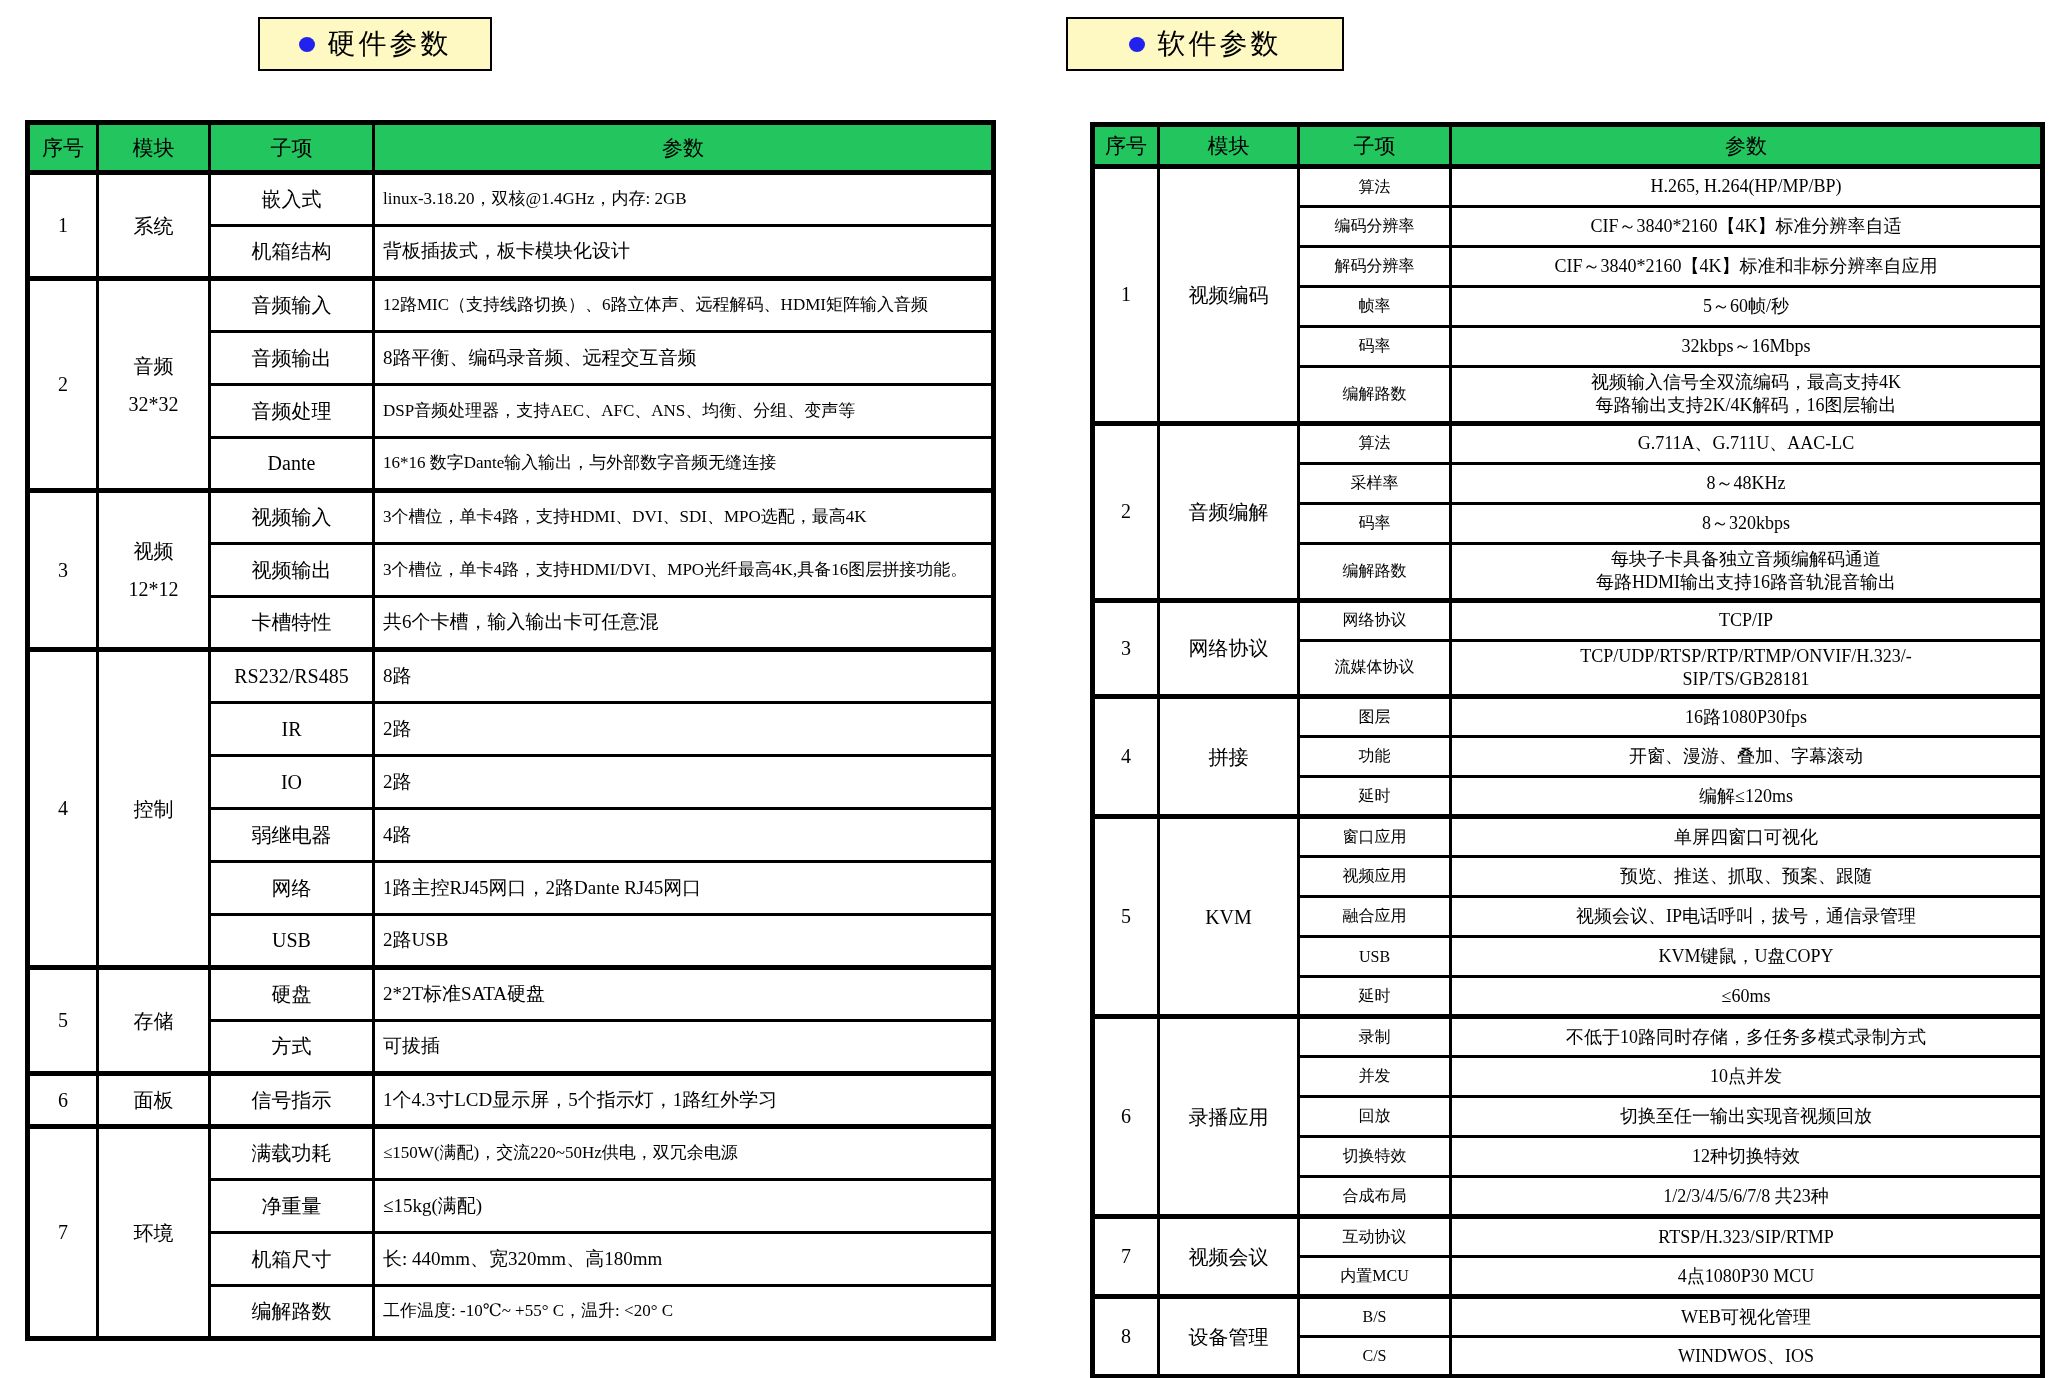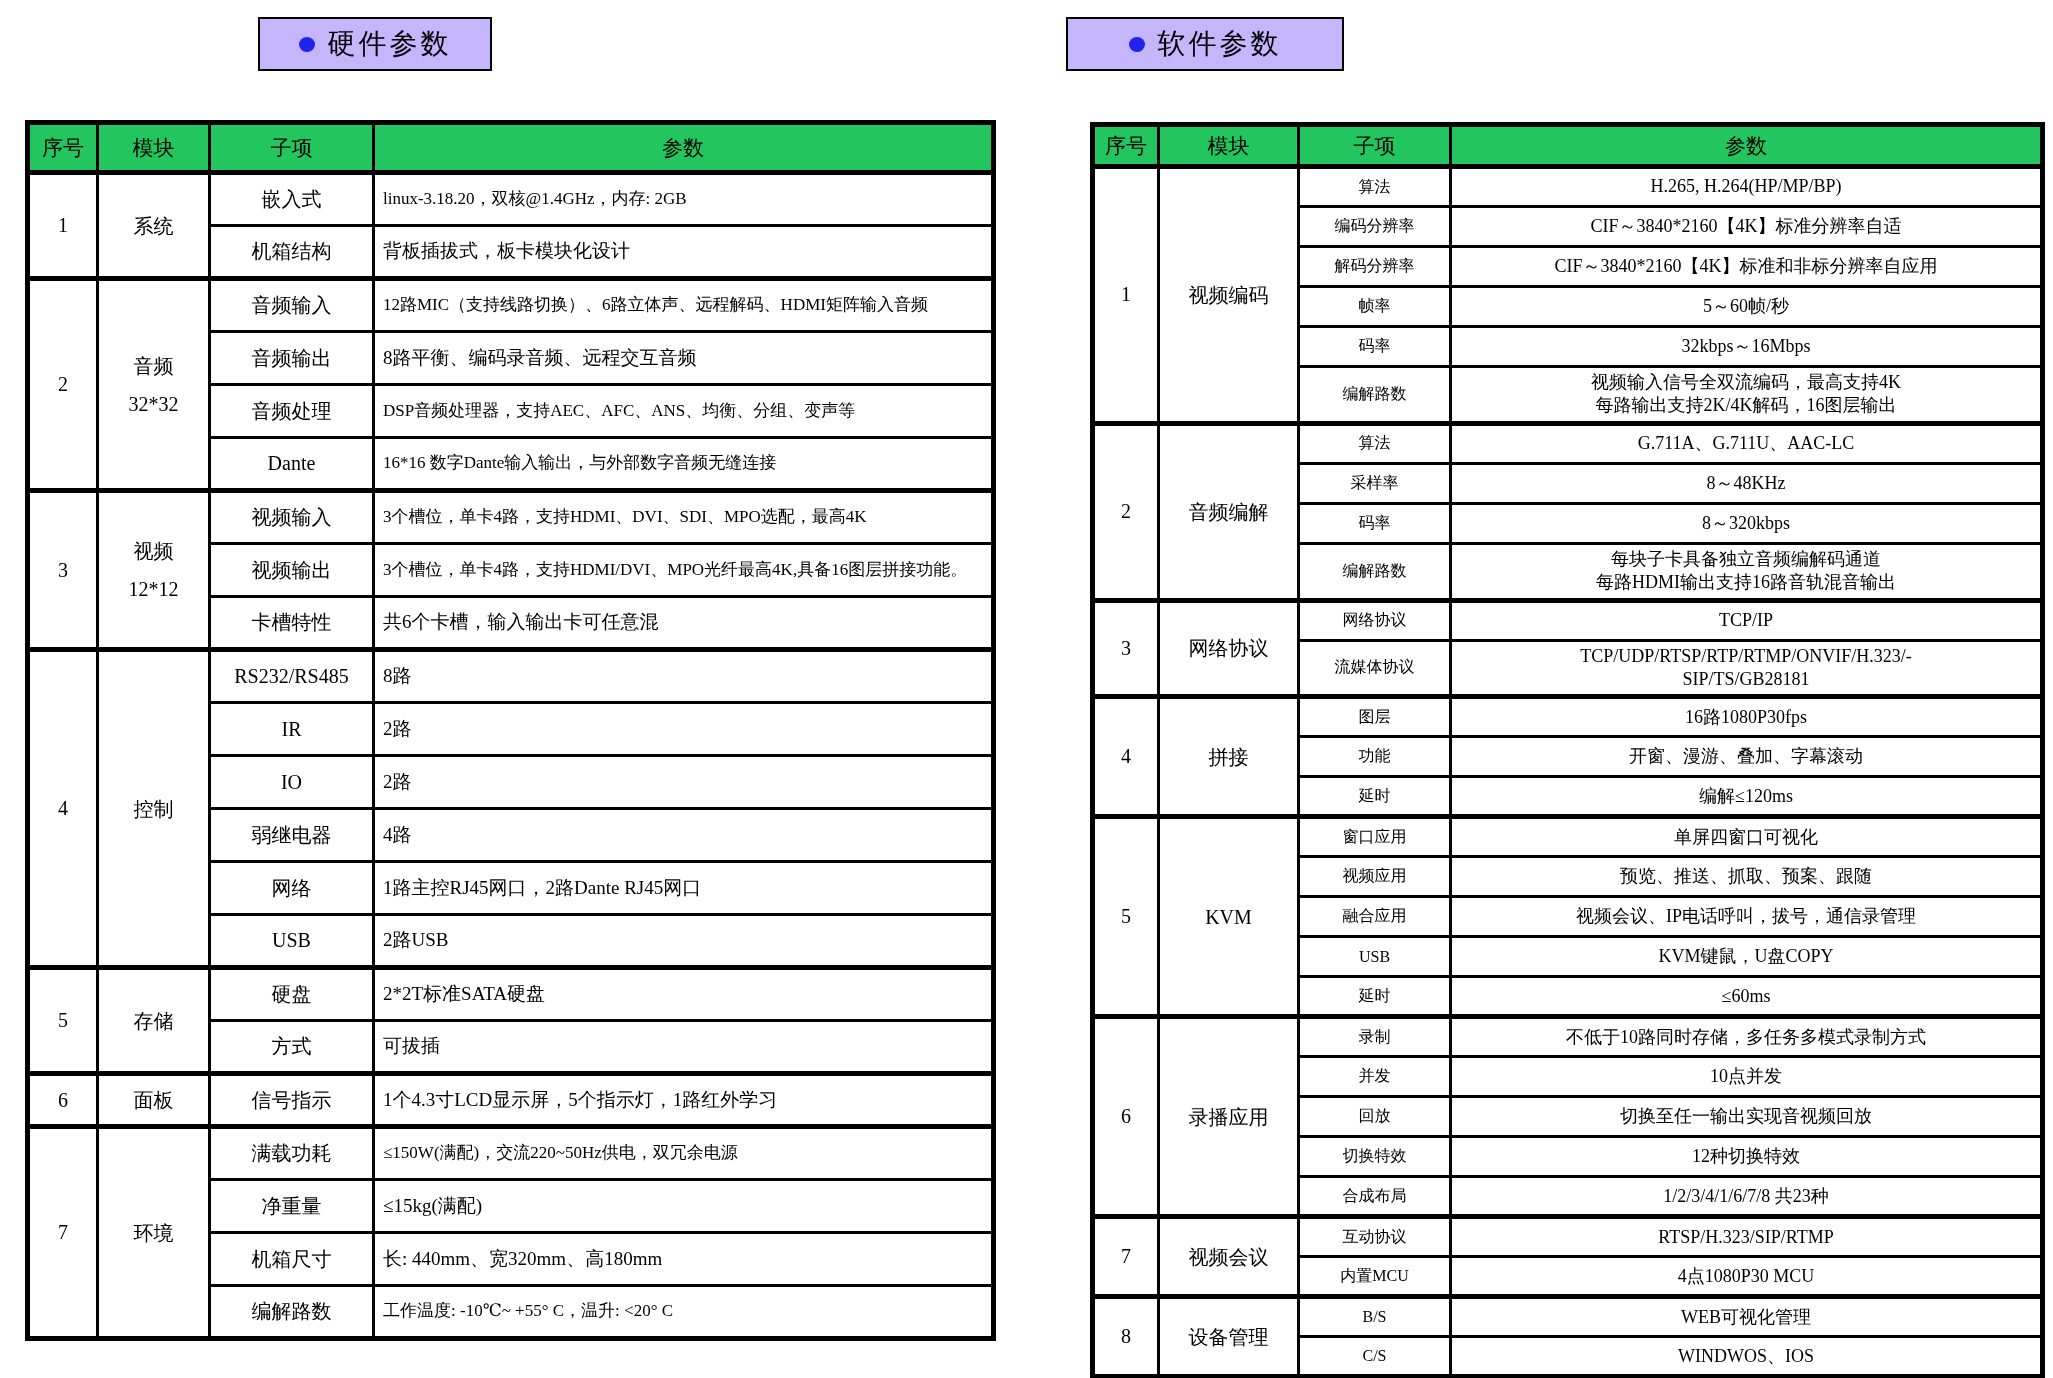--- a/index.html
+++ b/index.html
@@ -7,21 +7,21 @@
   body {
     width: 2053px; height: 1378px;
     background: #ffffff;
     position: relative;
     font-family: "Liberation Serif", "DejaVu Serif", serif;
     color: #000000;
   }
   .title-box {
     position: absolute; top: 17px; height: 54px;
     border: 2px solid #000;
-    background: #c4b5fd;
+    background: #fef9c3;
     display: flex; align-items: center; justify-content: center;
     gap: 13px;
   }
   #title-left  { left: 258px;  width: 234px; }
   #title-right { left: 1066px; width: 278px; }
   .dot { width: 16px; height: 15px; border-radius: 50%; background:#2222ee; }
   .title-text { font-size: 28px; letter-spacing: 3px; }
 
   table.spec-table {
     position: absolute;
@@ -318,21 +318,21 @@
       <tr>
         <td class="c-sub">回放</td>
         <td class="c-par">切换至任一输出实现音视频回放</td>
       </tr>
       <tr>
         <td class="c-sub">切换特效</td>
         <td class="c-par">12种切换特效</td>
       </tr>
       <tr>
         <td class="c-sub">合成布局</td>
-        <td class="c-par">1/2/3/4/1/6/7/8 共23种</td>
+        <td class="c-par">1/2/3/4/5/6/7/8 共23种</td>
       </tr>
       <tr class="sec">
         <td class="c-no" rowspan="2">7</td>
         <td class="c-mod" rowspan="2">视频会议</td>
         <td class="c-sub">互动协议</td>
         <td class="c-par">RTSP/H.323/SIP/RTMP</td>
       </tr>
       <tr>
         <td class="c-sub">内置MCU</td>
         <td class="c-par">4点1080P30 MCU</td>

